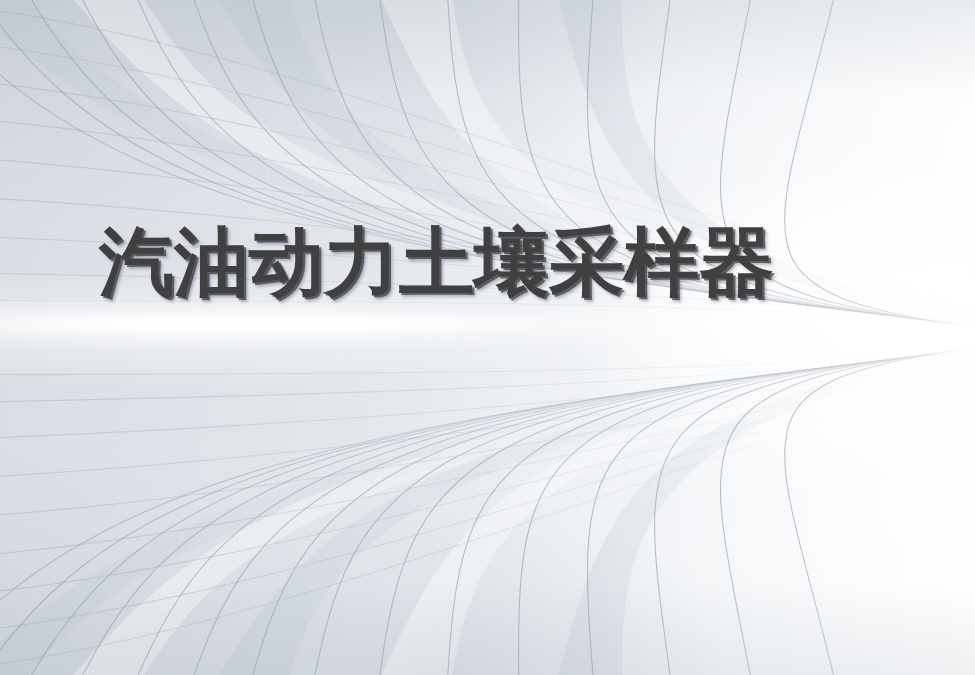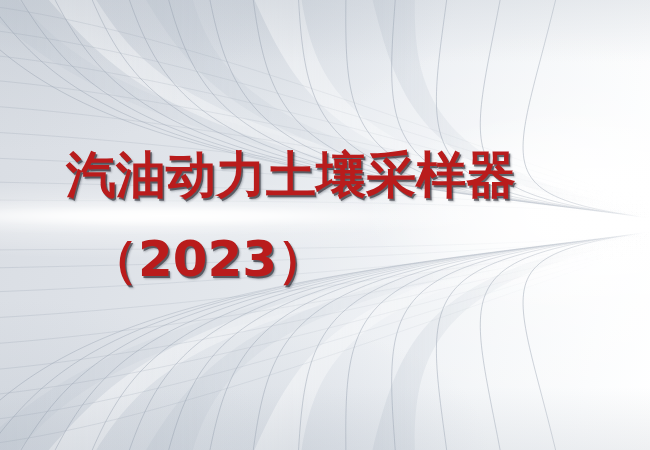--- a/index.html
+++ b/index.html
@@ -76,21 +76,21 @@
   
   #title-block {
     position: absolute;
     left: 0;
     top: 0;
     width: 650px;
     height: 450px;
   }
   .title-line {
     position: absolute;
-    color: #b91c1c;
+    color: #404040;
     font-weight: bold;
     white-space: nowrap;
     text-shadow:
       1.5px 1.5px 0 rgba(20,22,30,0.55),
       2.5px 2.5px 2px rgba(40,45,58,0.30);
     letter-spacing: 0px;
   }
   #title-main {
     left: 66px;
     top: 146px;
@@ -225,16 +225,15 @@
         <path d="M -10 250 C 170 248 400 252 650 235.2"></path>
       </g>
     </g>
   </svg>
 
   <div class="bg-layer" id="bg-streak"></div>
   <div class="bg-layer" id="bg-vignette"></div>
 
   <div id="title-block">
     <div class="title-line" id="title-main">汽油动力土壤采样器</div>
-    <div class="title-line" id="title-year">（2023）</div>
   </div>
 
 </div>
 
 </body></html>

